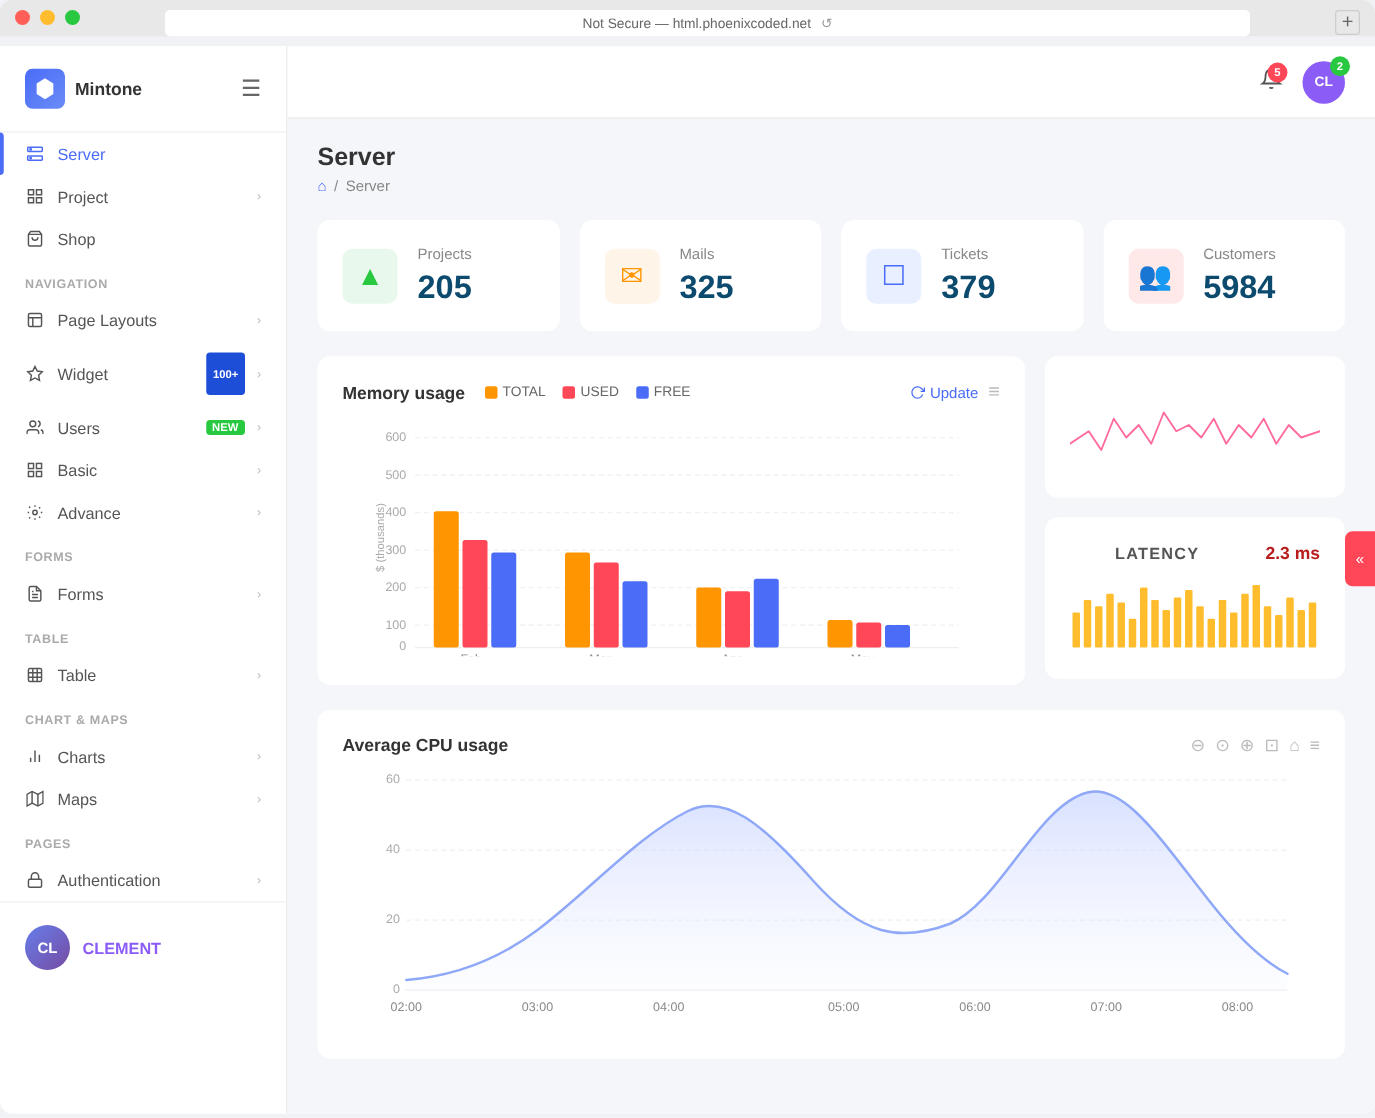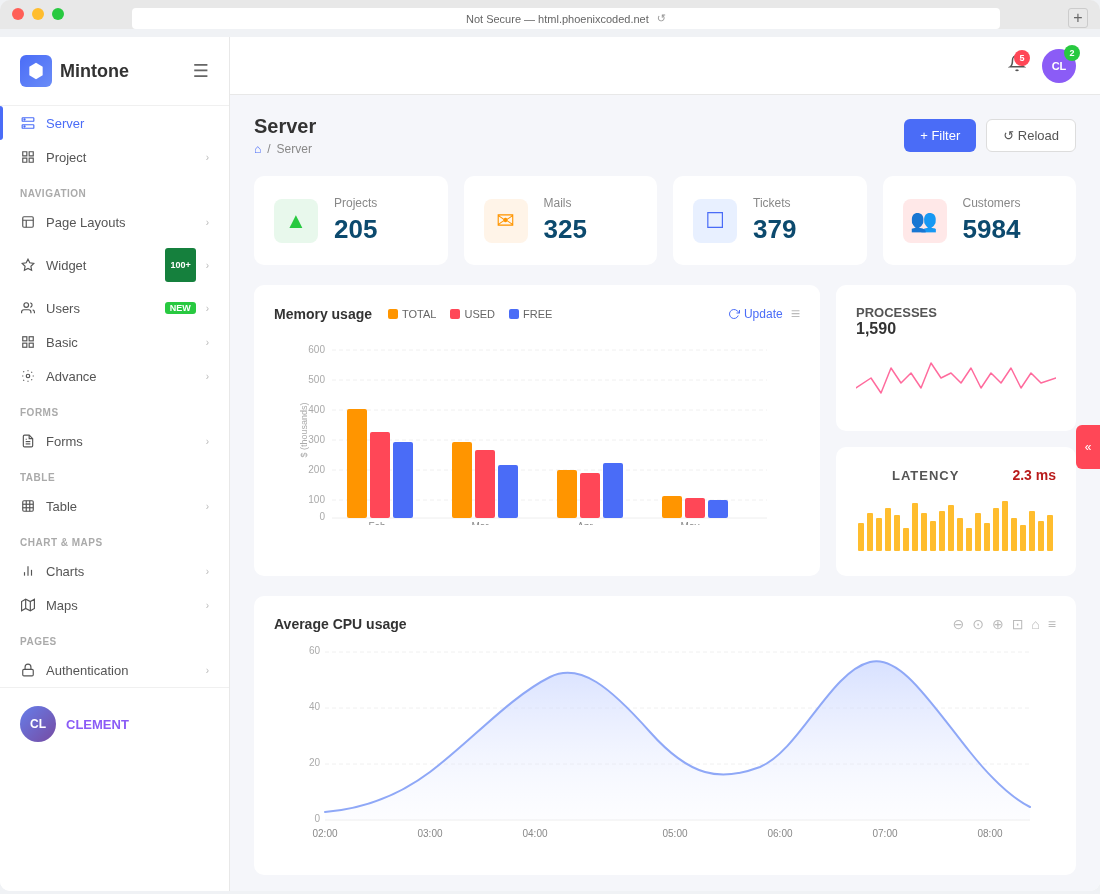--- a/index.html
+++ b/index.html
@@ -20,32 +20,32 @@
     .app { display: flex; height: 854px; background: white; border-radius: 0 0 10px 10px; overflow: hidden; }
 
     
     .sidebar { width: 230px; background: white; border-right: 1px solid #e8e8e8; overflow-y: auto; flex-shrink: 0; }
     .sidebar::-webkit-scrollbar { width: 4px; }
     .sidebar::-webkit-scrollbar-thumb { background: #ddd; border-radius: 2px; }
 
     .sidebar-logo { display: flex; align-items: center; gap: 8px; padding: 18px 20px; border-bottom: 1px solid #f0f0f0; }
     .logo-icon { width: 32px; height: 32px; background: linear-gradient(135deg, #4a6cf7, #6a8cf7); border-radius: 6px; display: flex; align-items: center; justify-content: center; }
     .logo-icon svg { width: 20px; height: 20px; fill: white; }
-    .logo-text { font-size: 18px; font-weight: 700; color: #333; }
+    .logo-text { font-size: 14px; font-weight: 700; color: #333; }
     .hamburger-btn { margin-left: auto; background: none; border: none; cursor: pointer; color: #666; font-size: 18px; }
 
     .sidebar-section-label { padding: 14px 20px 6px; font-size: 10px; font-weight: 600; color: #aaa; text-transform: uppercase; letter-spacing: 0.5px; }
 
     .sidebar-item { display: flex; align-items: center; gap: 10px; padding: 9px 20px; cursor: pointer; color: #555; transition: background 0.15s; position: relative; }
     .sidebar-item.active { color: #4a6cf7; }
     .sidebar-item.active::before { content: ''; position: absolute; left: 0; top: 0; bottom: 0; width: 3px; background: #4a6cf7; border-radius: 0 3px 3px 0; }
     .sidebar-item .item-icon { width: 16px; height: 16px; display: flex; align-items: center; justify-content: center; flex-shrink: 0; }
     .sidebar-item .item-label { flex: 1; font-size: 13px; }
     .sidebar-item .chevron { color: #bbb; font-size: 10px; }
-    .badge { background: #15803d; color: white; font-size: 9px; padding: 12px 5px; border-radius: 3px; font-weight: 600; }
+    .badge { background: #1d4ed8; color: white; font-size: 9px; padding: 12px 5px; border-radius: 3px; font-weight: 600; }
     .badge-new { background: #28c940; color: white; font-size: 9px; padding: 1px 5px; border-radius: 3px; font-weight: 600; }
 
     
     .main { flex: 1; overflow-y: auto; background: #f5f6fa; }
     .main::-webkit-scrollbar { width: 6px; }
     .main::-webkit-scrollbar-thumb { background: #ccc; border-radius: 3px; }
 
     
     .topbar { background: white; padding: 0 24px; height: 58px; display: flex; align-items: center; gap: 16px; border-bottom: 1px solid #e8e8e8; }
     .search-box { display: flex; align-items: center; gap: 8px; background: #f5f6fa; border-radius: 6px; padding: 6px 14px; flex: 0 0 200px; }
@@ -164,20 +164,30 @@
       <span class="item-label">Server</span>
     </div>
     <div class="sidebar-item">
       <span class="item-icon">
         <svg width="14" height="14" viewBox="0 0 24 24" fill="none" stroke="currentColor" stroke-width="2">
             <path d="M3 3h7v7H3zM14 3h7v7h-7zM14 14h7v7h-7zM3 14h7v7H3z"></path>
           </svg>
       </span>
       <span class="item-label">Project</span>
       <span class="chevron">›</span>
+    </div>
+    <div class="sidebar-item">
+      <span class="item-icon">
+        <svg width="14" height="14" viewBox="0 0 24 24" fill="none" stroke="currentColor" stroke-width="2">
+            <path d="M6 2L3 6v14a2 2 0 002 2h14a2 2 0 002-2V6l-3-4z"></path>
+            <line x1="3" y1="6" x2="21" y2="6"></line>
+            <path d="M16 10a4 4 0 01-8 0"></path>
+          </svg>
+      </span>
+      <span class="item-label">Shop</span>
     </div>
 
     <div class="sidebar-section-label">Navigation</div>
     <div class="sidebar-item">
       <span class="item-icon">
         <svg width="14" height="14" viewBox="0 0 24 24" fill="none" stroke="currentColor" stroke-width="2">
             <rect x="3" y="3" width="18" height="18" rx="2"></rect>
             <line x1="3" y1="9" x2="21" y2="9"></line>
             <line x1="9" y1="21" x2="9" y2="9"></line>
           </svg>
@@ -333,24 +343,20 @@
     <div class="page-content">
 
       <div class="page-header">
         <div class="page-title-section">
           <h1>Server</h1>
           <div class="breadcrumb">
             <span class="home-icon">⌂</span>
             <span>/</span>
             <span>Server</span>
           </div>
-        </div>
-        <div class="page-actions">
-          <button class="btn-filter">+ Filter</button>
-          <button class="btn-reload">↺ Reload</button>
         </div>
       </div>
 
       <div class="stats-grid">
         <div class="stat-card">
           <div class="stat-icon green">▲</div>
           <div class="stat-info">
             <div class="label">Projects</div>
             <div class="value">205</div>
           </div>
@@ -449,26 +455,20 @@
             <rect x="365" y="161" width="20" height="22" fill="#ff9500" rx="2"></rect>
             <rect x="388" y="163" width="20" height="20" fill="#ff4757" rx="2"></rect>
             <rect x="411" y="165" width="20" height="18" fill="#4a6cf7" rx="2"></rect>
             <text x="393" y="195" font-size="10" fill="#888" text-anchor="middle">May</text>
           </svg>
         </div>
 
         <div class="side-cards">
 
           <div class="process-card">
-            <div class="process-info">
-              <div>
-                <div class="process-label">PROCESSES</div>
-                <div class="process-value">1,590</div>
-              </div>
-            </div>
             <svg width="100%" height="70" viewBox="0 0 200 70">
               <polyline points="0,50 15,40 25,55 35,30 45,45 55,35 65,50 75,25 85,40 95,35 105,45 115,30 125,50 135,35 145,45 155,30 165,50 175,35 185,45 200,40" fill="none" stroke="#ff6b9d" stroke-width="1.5" stroke-linecap="round" stroke-linejoin="round"></polyline>
             </svg>
           </div>
 
           <div class="latency-card">
             <div class="latency-header">
               <span class="latency-label">LATENCY</span>
               <span class="latency-value">2.3 ms</span>
             </div>

